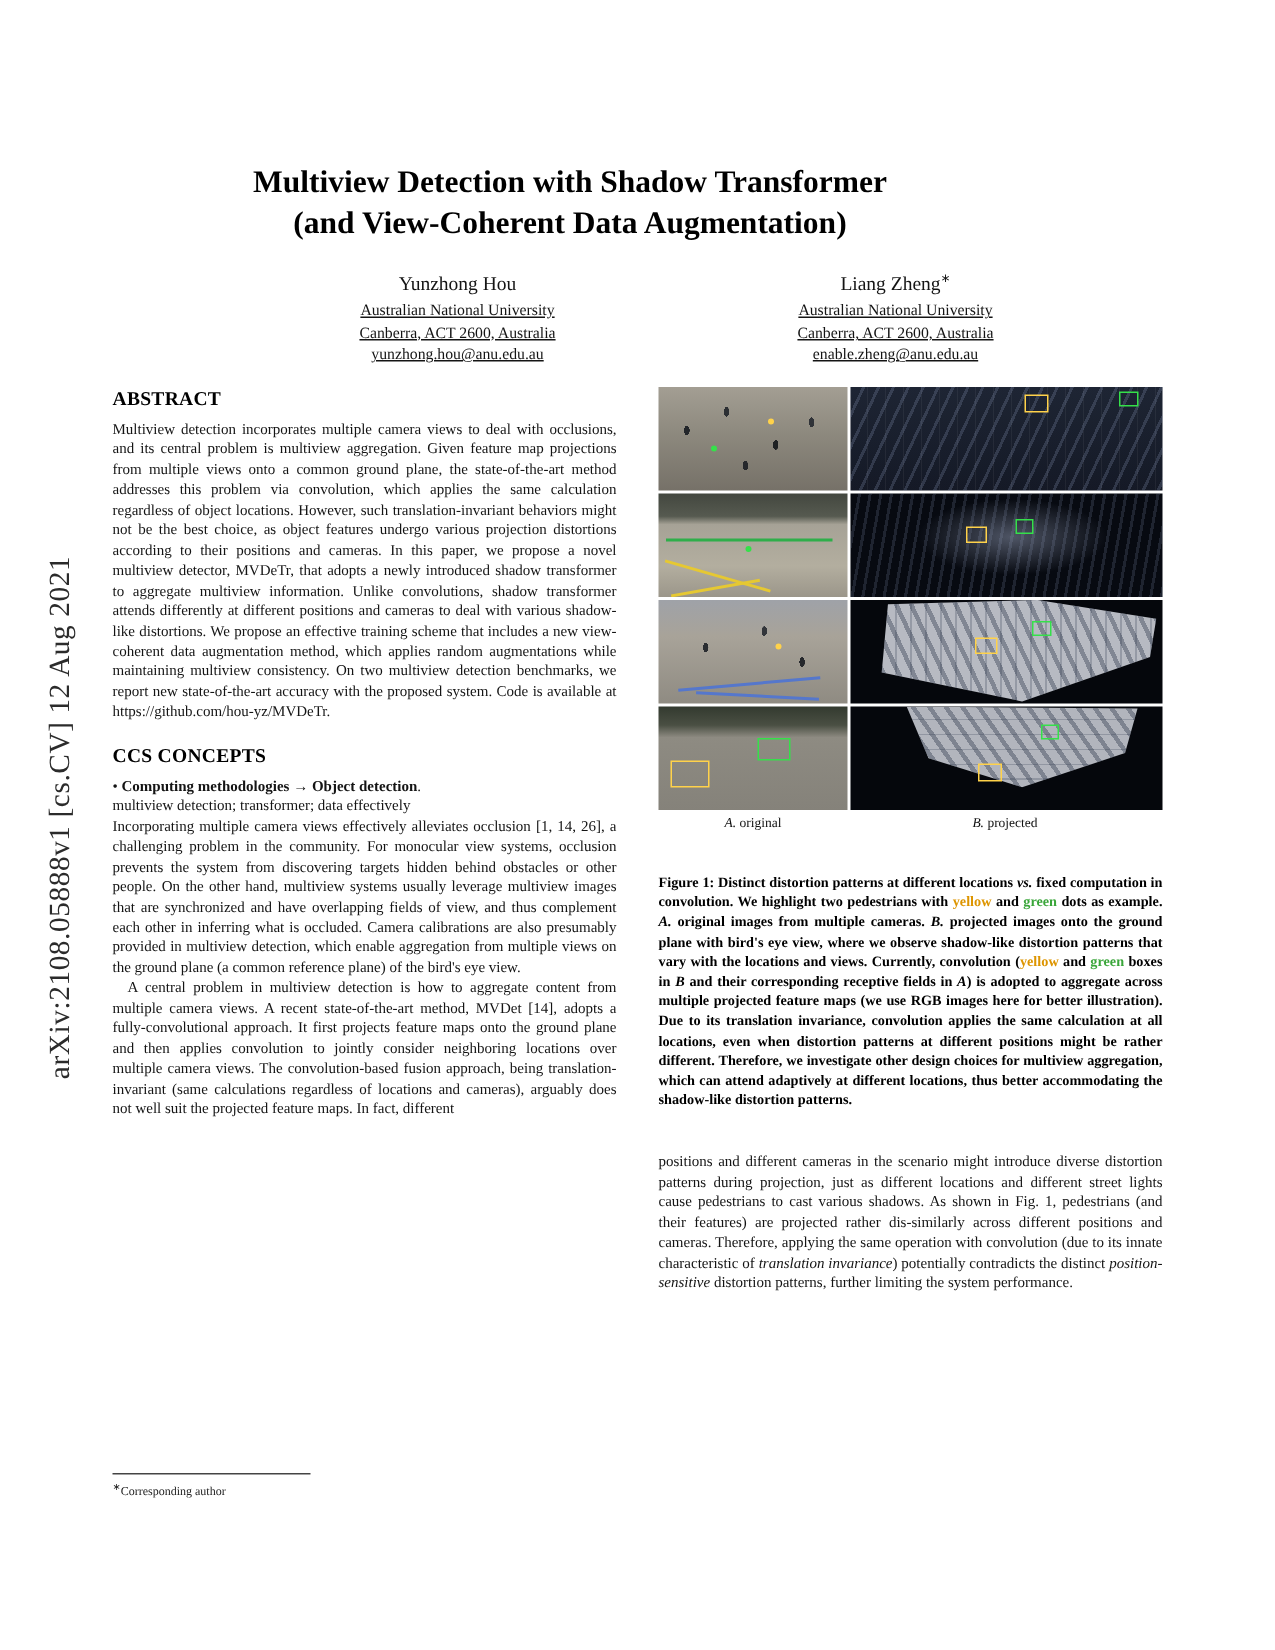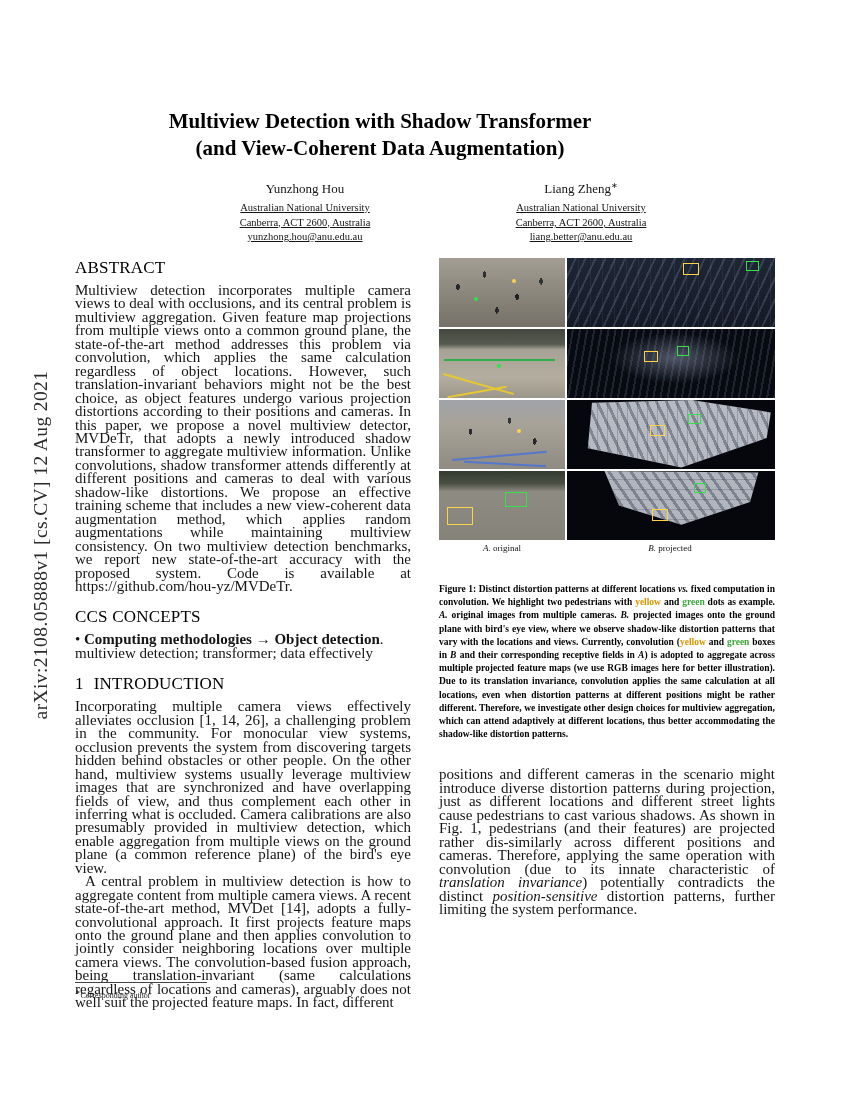--- a/index.html
+++ b/index.html
@@ -15,35 +15,35 @@
   }
 
   
   .title-block { position:absolute; top:108px; left:0; width:760px; text-align:center; }
   .paper-title { font-size:21px; font-weight:bold; line-height:27px; color:#000; }
   .title-line { display:block; }
 
   
   .author { position:absolute; top:181px; width:350px; text-align:center; }
   .author-1 { left:130px; }
-  .author-2 { left:406px; }
+  .author-2 { left:422px; }
   .author-name { font-size:13px; margin-bottom:4px; }
   .author-name sup { font-size:8px; }
   .author-affil, .author-email { font-size:10.5px; line-height:14.5px;text-decoration:underline; }
 
   
   .col { position:absolute; top:258px; width:336px; }
   .col-left { left:75px; }
   .col-right { left:439px; }
 
-  h2.section-heading { font-size:17px; font-weight:normal; color:#000; margin:14px 0 6px 0; letter-spacing:.2px; }
+  h2.section-heading { font-size:13px; font-weight:bold; color:#000; margin:14px 0 6px 0; letter-spacing:.2px; }
   h2.section-heading.first { margin-top:0; }
   .h-num { margin-right:10px; }
 
-  .body-text { font-size:15px; line-height:13.45px; text-align:justify; }
+  .body-text { font-size:10px; line-height:13.45px; text-align:justify; }
   .indent { text-indent:10px; }
   .abs-link { color:#141414; text-decoration:none; }
   .it { font-style:italic; }
 
   
   .footnote { position:absolute; left:75px; top:982px; width:336px; font-size:8px; line-height:11px; padding-top:4px; color:#222; }
   .footnote::before { content:""; position:absolute; top:0; left:0; width:132px; border-top:0.8px solid #444; }
   .footnote sup { font-size:6.5px; }
 
   
@@ -128,33 +128,32 @@
     <div class="author-name"><span>Yunzhong Hou</span></div>
     <div class="author-affil">Australian National University</div>
     <div class="author-affil">Canberra, ACT 2600, Australia</div>
     <div class="author-email">yunzhong.hou@anu.edu.au</div>
   </div>
 
   <div class="author author-2">
     <div class="author-name"><span>Liang Zheng</span><sup>∗</sup></div>
     <div class="author-affil">Australian National University</div>
     <div class="author-affil">Canberra, ACT 2600, Australia</div>
-    <div class="author-email">liang.better@anu.edu.au</div>
+    <div class="author-email">enable.zheng@anu.edu.au</div>
   </div>
 
   <section class="col col-left">
     <h2 class="section-heading first">ABSTRACT</h2>
     <p class="body-text"><span>Multiview detection incorporates multiple camera views to deal with occlusions, and its central problem is multiview aggregation. Given feature map projections from multiple views onto a common ground plane, the state-of-the-art method addresses this problem via convolution, which applies the same calculation regardless of object locations. However, such translation-invariant behaviors might not be the best choice, as object features undergo various projection distortions according to their positions and cameras. In this paper, we propose a novel multiview detector, MVDeTr, that adopts a newly introduced shadow transformer to aggregate multiview information. Unlike convolutions, shadow transformer attends differently at different positions and cameras to deal with various shadow-like distortions. We propose an effective training scheme that includes a new view-coherent data augmentation method, which applies random augmentations while maintaining multiview consistency. On two multiview detection benchmarks, we report new state-of-the-art accuracy with the proposed system. Code is available at </span><a class="abs-link">https://github.com/hou-yz/MVDeTr</a><span>.</span></p>
 
     <h2 class="section-heading">CCS CONCEPTS</h2>
     <p class="body-text"><span>• </span><strong>Computing methodologies</strong><span> → </span><strong>Object detection</strong><span>.</span></p>
 
     <p class="body-text">multiview detection; transformer; data effectively</p>
 
-    <h2 class="section-heading"><span class="h-num">1</span><span>INTRODUCTION</span></h2>
     <p class="body-text">Incorporating multiple camera views effectively alleviates occlusion [1, 14, 26], a challenging problem in the community. For monocular view systems, occlusion prevents the system from discovering targets hidden behind obstacles or other people. On the other hand, multiview systems usually leverage multiview images that are synchronized and have overlapping fields of view, and thus complement each other in inferring what is occluded. Camera calibrations are also presumably provided in multiview detection, which enable aggregation from multiple views on the ground plane (a common reference plane) of the bird's eye view.</p>
     <p class="body-text indent">A central problem in multiview detection is how to aggregate content from multiple camera views. A recent state-of-the-art method, MVDet [14], adopts a fully-convolutional approach. It first projects feature maps onto the ground plane and then applies convolution to jointly consider neighboring locations over multiple camera views. The convolution-based fusion approach, being translation-invariant (same calculations regardless of locations and cameras), arguably does not well suit the projected feature maps. In fact, different</p>
   </section>
 
   <section class="col col-right">
     <figure>
       <div class="fig-grid">
 
         <div class="fig-row">
           <div class="fig-img cam cam1">

